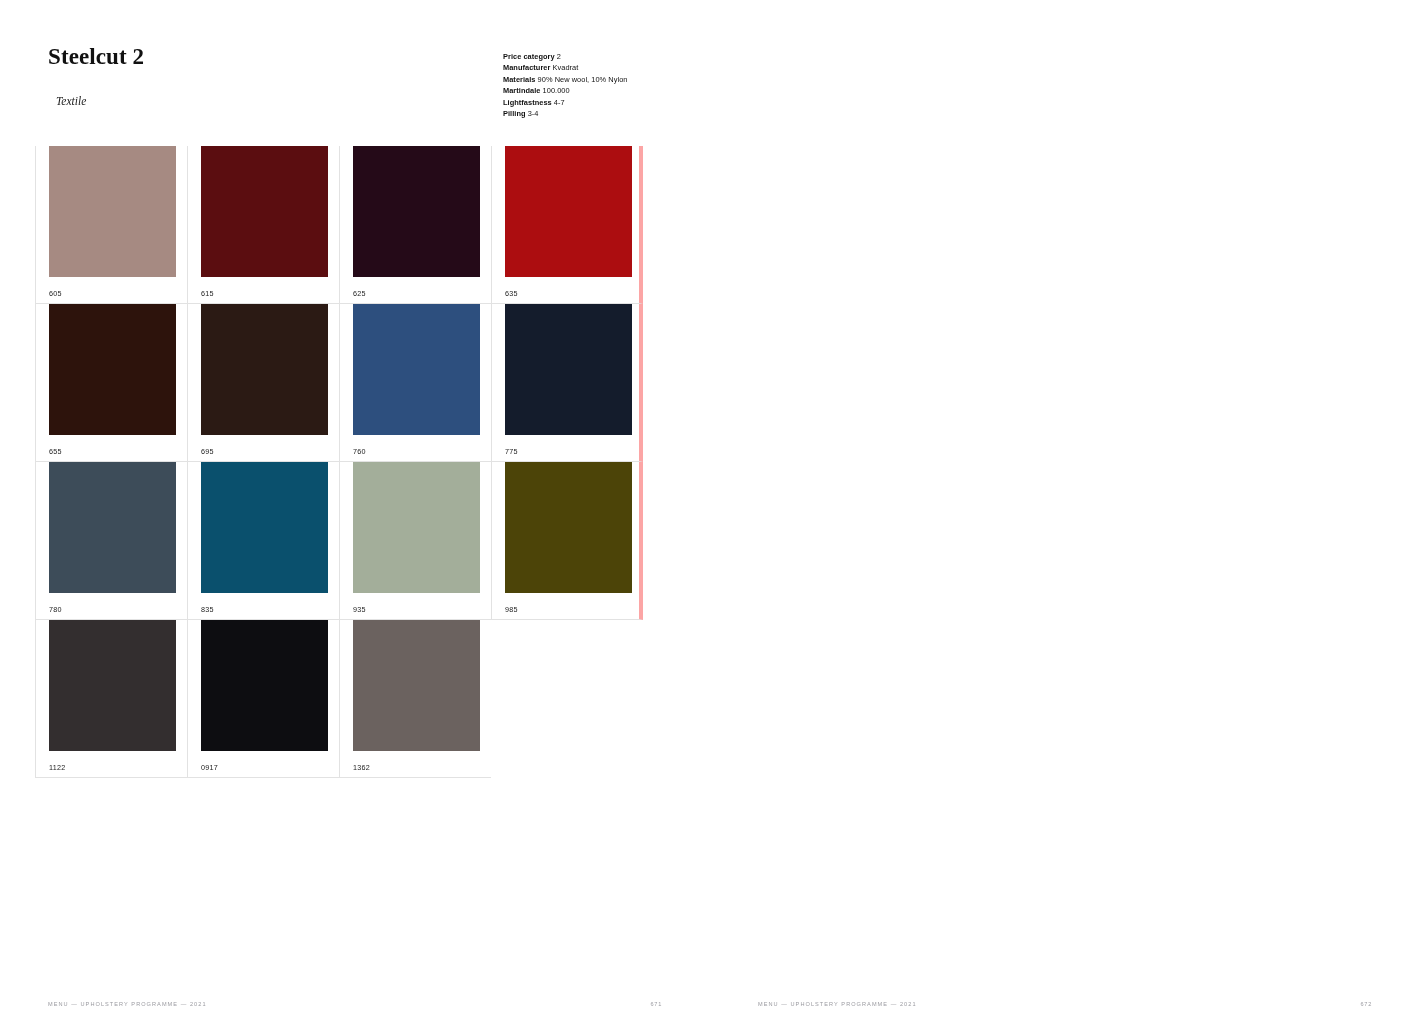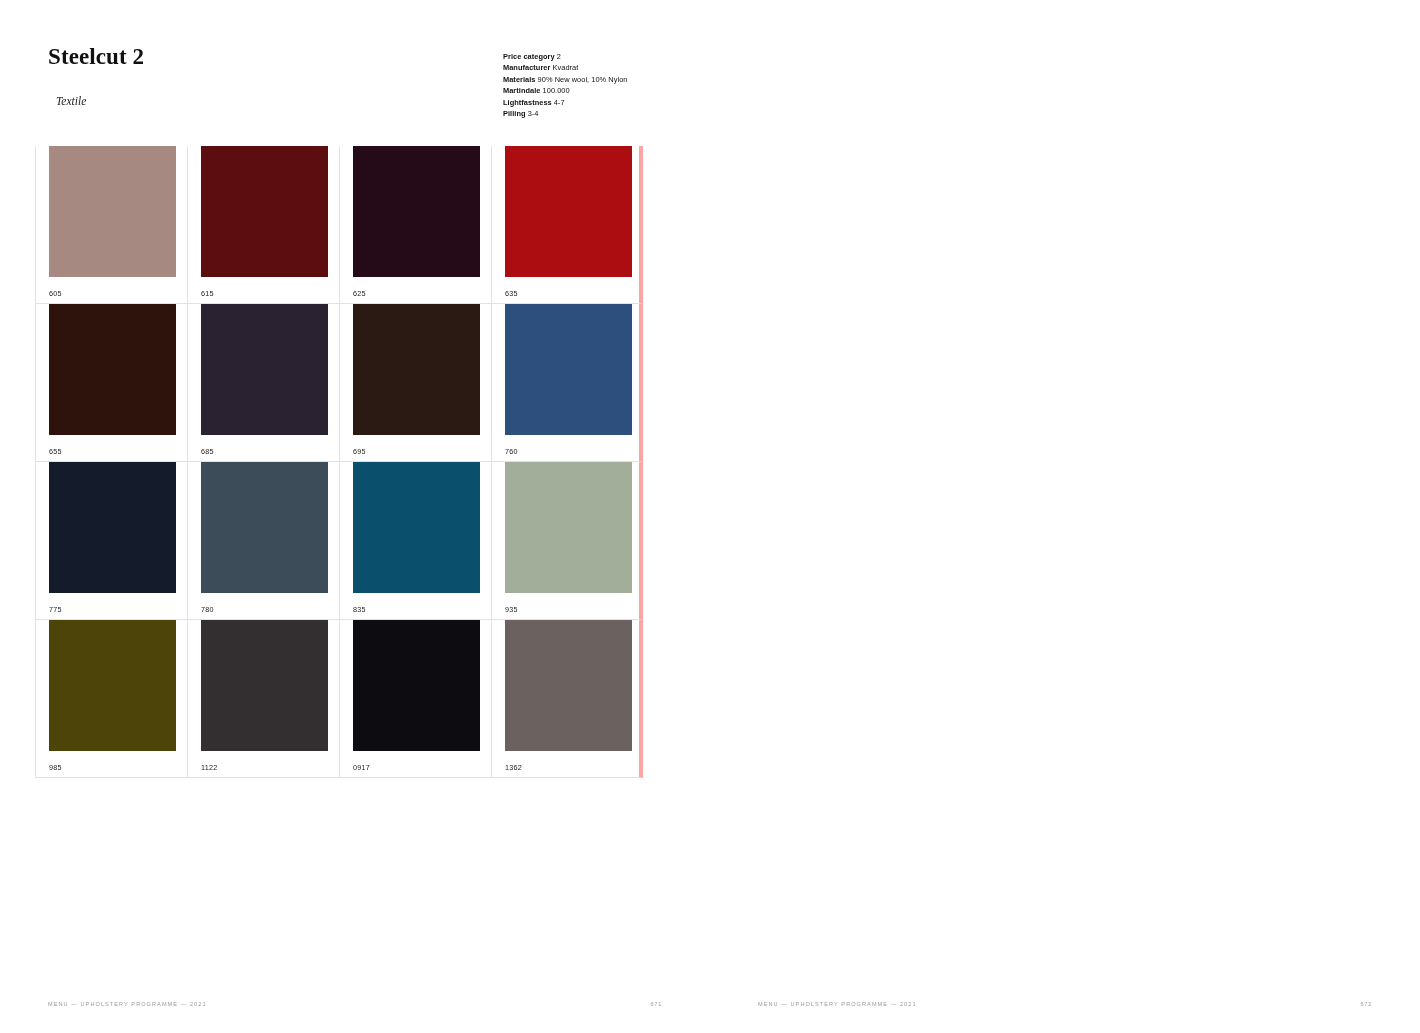--- a/index.html
+++ b/index.html
@@ -166,24 +166,20 @@
         </div>
         <div class="cell">
           <div class="swatch" style="background: rgb(172, 13, 16);"></div>
           <div class="swatch-label">635</div>
         </div>
         <div class="cell">
           <div class="swatch" style="background: rgb(45, 19, 12);"></div>
           <div class="swatch-label">655</div>
         </div>
         <div class="cell">
-          <div class="swatch" style="background: rgb(42, 34, 49);"></div>
-          <div class="swatch-label">685</div>
-        </div>
-        <div class="cell">
           <div class="swatch" style="background: rgb(43, 26, 20);"></div>
           <div class="swatch-label">695</div>
         </div>
         <div class="cell">
           <div class="swatch" style="background: rgb(45, 79, 126);"></div>
           <div class="swatch-label">760</div>
         </div>
         <div class="cell">
           <div class="swatch" style="background: rgb(20, 28, 44);"></div>
           <div class="swatch-label">775</div>

